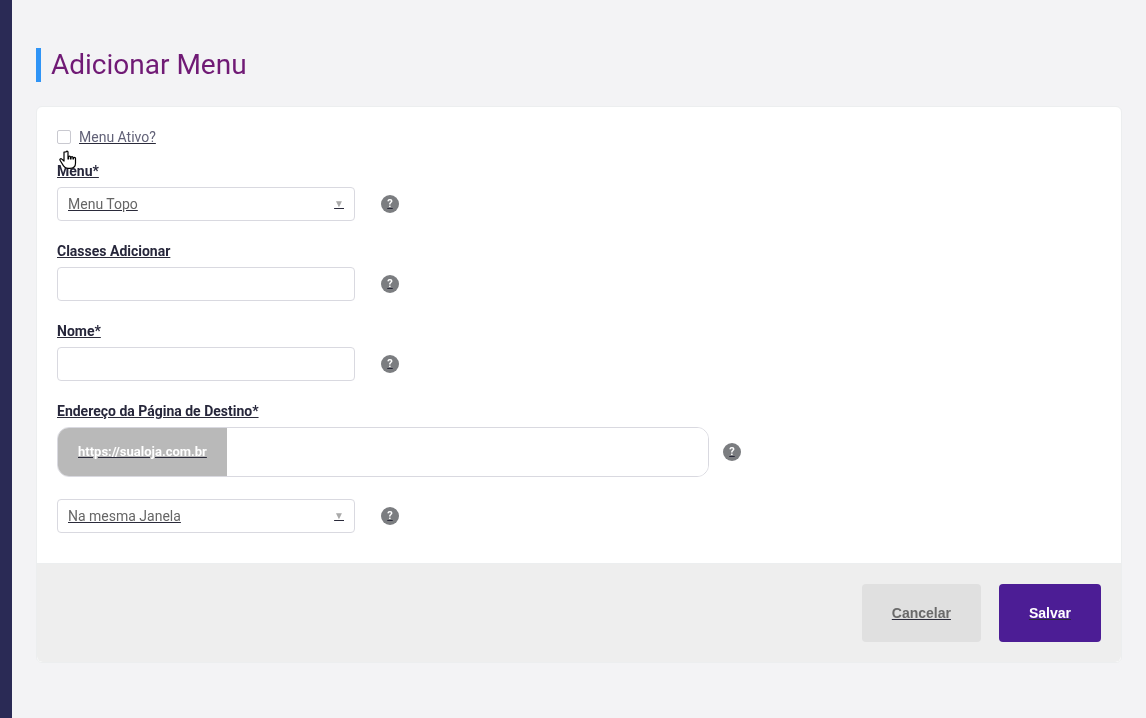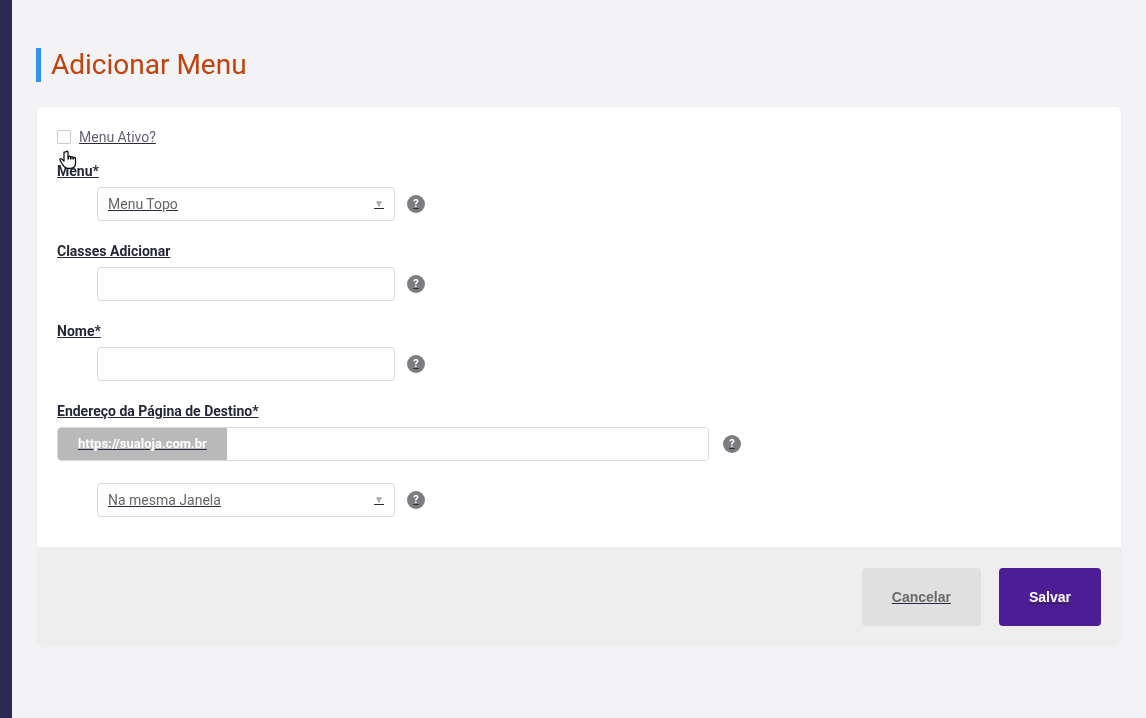--- a/index.html
+++ b/index.html
@@ -28,21 +28,21 @@
       top: 0;
       bottom: 0;
       padding: 0;
     }
     .page-title-wrap {
       padding: 48px 24px 24px 24px;
     }
     .page-title {
       font-size: 28px;
       font-weight: 400;
-      color: #c2410c;
+      color: #701a75;
       border-left: 5px solid #2f94f6;
       padding-left: 10px;
       line-height: 1.2;
     }
     .card {
       margin: 0 24px 24px 24px;
       background: #fff;
       border: 1px solid #eceeef;
       border-radius: 6px;
       text-decoration: underline;
@@ -86,22 +86,21 @@
     .field-label {
       display: block;
       color: #27273b;
       font-size: 14px;
       font-weight: 700;
       margin-bottom: 8px;
     }
     .field-row {
       display: flex;
       align-items: center;
-      gap: 12px;
-      margin-left: 40px;
+      gap: 26px;
     }
     .input-box, .select-box {
       height: 34px;
       background: #fff;
       border: 1px solid #d9d9e0;
       border-radius: 4px;
       padding: 0 10px;
       font-size: 14px;
       color: #666;
       width: 298px;
@@ -132,23 +131,23 @@
     }
     .url-row {
       display: flex;
       align-items: center;
       gap: 14px;
     }
     .url-input-wrap {
       display: flex;
       width: 652px;
       border: 1px solid #d9d9e0;
-      border-radius: 4px;
+      border-radius: 12px;
       overflow: hidden;
-      height: 34px;
+      height: 50px;
     }
     .url-prefix {
       background: #b9b9b9;
       color: #fff;
       font-size: 13px;
       font-weight: 700;
       padding: 0 20px;
       display: flex;
       align-items: center;
       white-space: nowrap;

